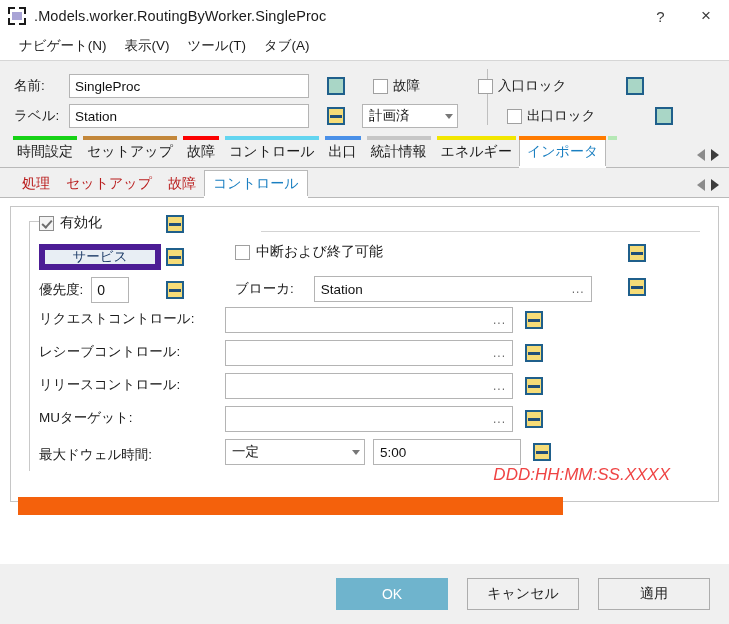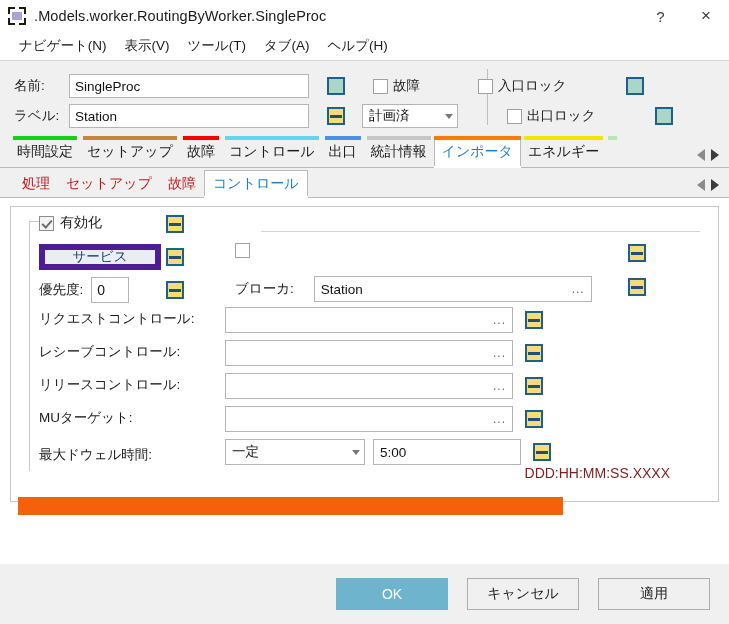--- a/index.html
+++ b/index.html
@@ -376,23 +376,24 @@
     color: #6a6a6a;
     font-size: 12px;
     letter-spacing: 1px;
   }
   .fld-name { color: #111; }
 
   .fmt-hint {
     position: absolute;
     right: 48px;
     top: 258px;
-    font-size: 14px;
-    color: #7f1d1d;
+    font-size: 17px;
+    color: #ef4444;
     white-space: nowrap;
+    font-style: italic;
   }
 
   .orange-bar {
     position: absolute;
     left: 18px;
     top: 497px;
     width: 545px;
     height: 18px;
     background: #f4610c;
     z-index: 50;
@@ -443,21 +444,20 @@
   <span class="title-text">.Models.worker.RoutingByWorker.SingleProc</span>
   <span class="title-btn">?</span>
   <span class="title-btn close">×</span>
 </div>
 
 <div class="menubar">
   <span class="menu-item">ナビゲート(N)</span>
   <span class="menu-item">表示(V)</span>
   <span class="menu-item">ツール(T)</span>
   <span class="menu-item">タブ(A)</span>
-  <span class="menu-item">ヘルプ(H)</span>
 </div>
 
 <div class="form-top">
   <div class="vdiv"></div>
 
   <div class="row">
     <span class="lbl lbl-name">名前:</span>
     <input class="txt name-input" value="SingleProc" style="">
     <span style="width:18px"></span>
     <span class="tog teal"></span>
@@ -508,27 +508,27 @@
       <span>コントロール</span>
     </div>
     <div class="tab">
       <span class="stripe" style="background:#4a90e8"></span>
       <span>出口</span>
     </div>
     <div class="tab">
       <span class="stripe" style="background:#c6c6c6"></span>
       <span>統計情報</span>
     </div>
+    <div class="tab">
+      <span class="stripe" style="background:#f2e600"></span>
+      <span>エネルギー</span>
+    </div>
     <div class="tab active">
       <span class="stripe" style="background:#ff7b00;left:-1px;right:-1px;"></span>
       <span>インポータ</span>
-    </div>
-    <div class="tab">
-      <span class="stripe" style="background:#f2e600"></span>
-      <span>エネルギー</span>
     </div>
     <span class="tiny-stripe" style="background:#b5e8b5"></span>
     <div class="navarrows">
       <span class="nav-left"></span>
       <span class="nav-right"></span>
     </div>
   </div>
 </div>
 
 <div class="tabstrip-sub">
@@ -577,20 +577,21 @@
     <div class="crow" style="left:28px; top:70px;">
       <span class="lbl">優先度:</span>
       <input class="prio-input" style="margin-left: 8px;" value="0">
     </div>
     <div class="crow" style="left:155px; top:74px;">
       <span class="tog yellow"></span>
     </div>
 
     <div class="crow" style="left:224px; top:36px;">
       <span class="cb"></span>
+      <span class="lbl" style="margin-left:6px;font-size:14px">中断および終了可能</span>
     </div>
     <div class="crow" style="left:617px; top:37px;">
       <span class="tog yellow"></span>
     </div>
 
     <div class="crow" style="left:224px; top:69px;">
       <span class="lbl">ブローカ:</span>
       <span class="fld" style="width:278px; margin-left:20px;">
         <span class="fld-name">Station</span>
         <span class="dots">...</span>

